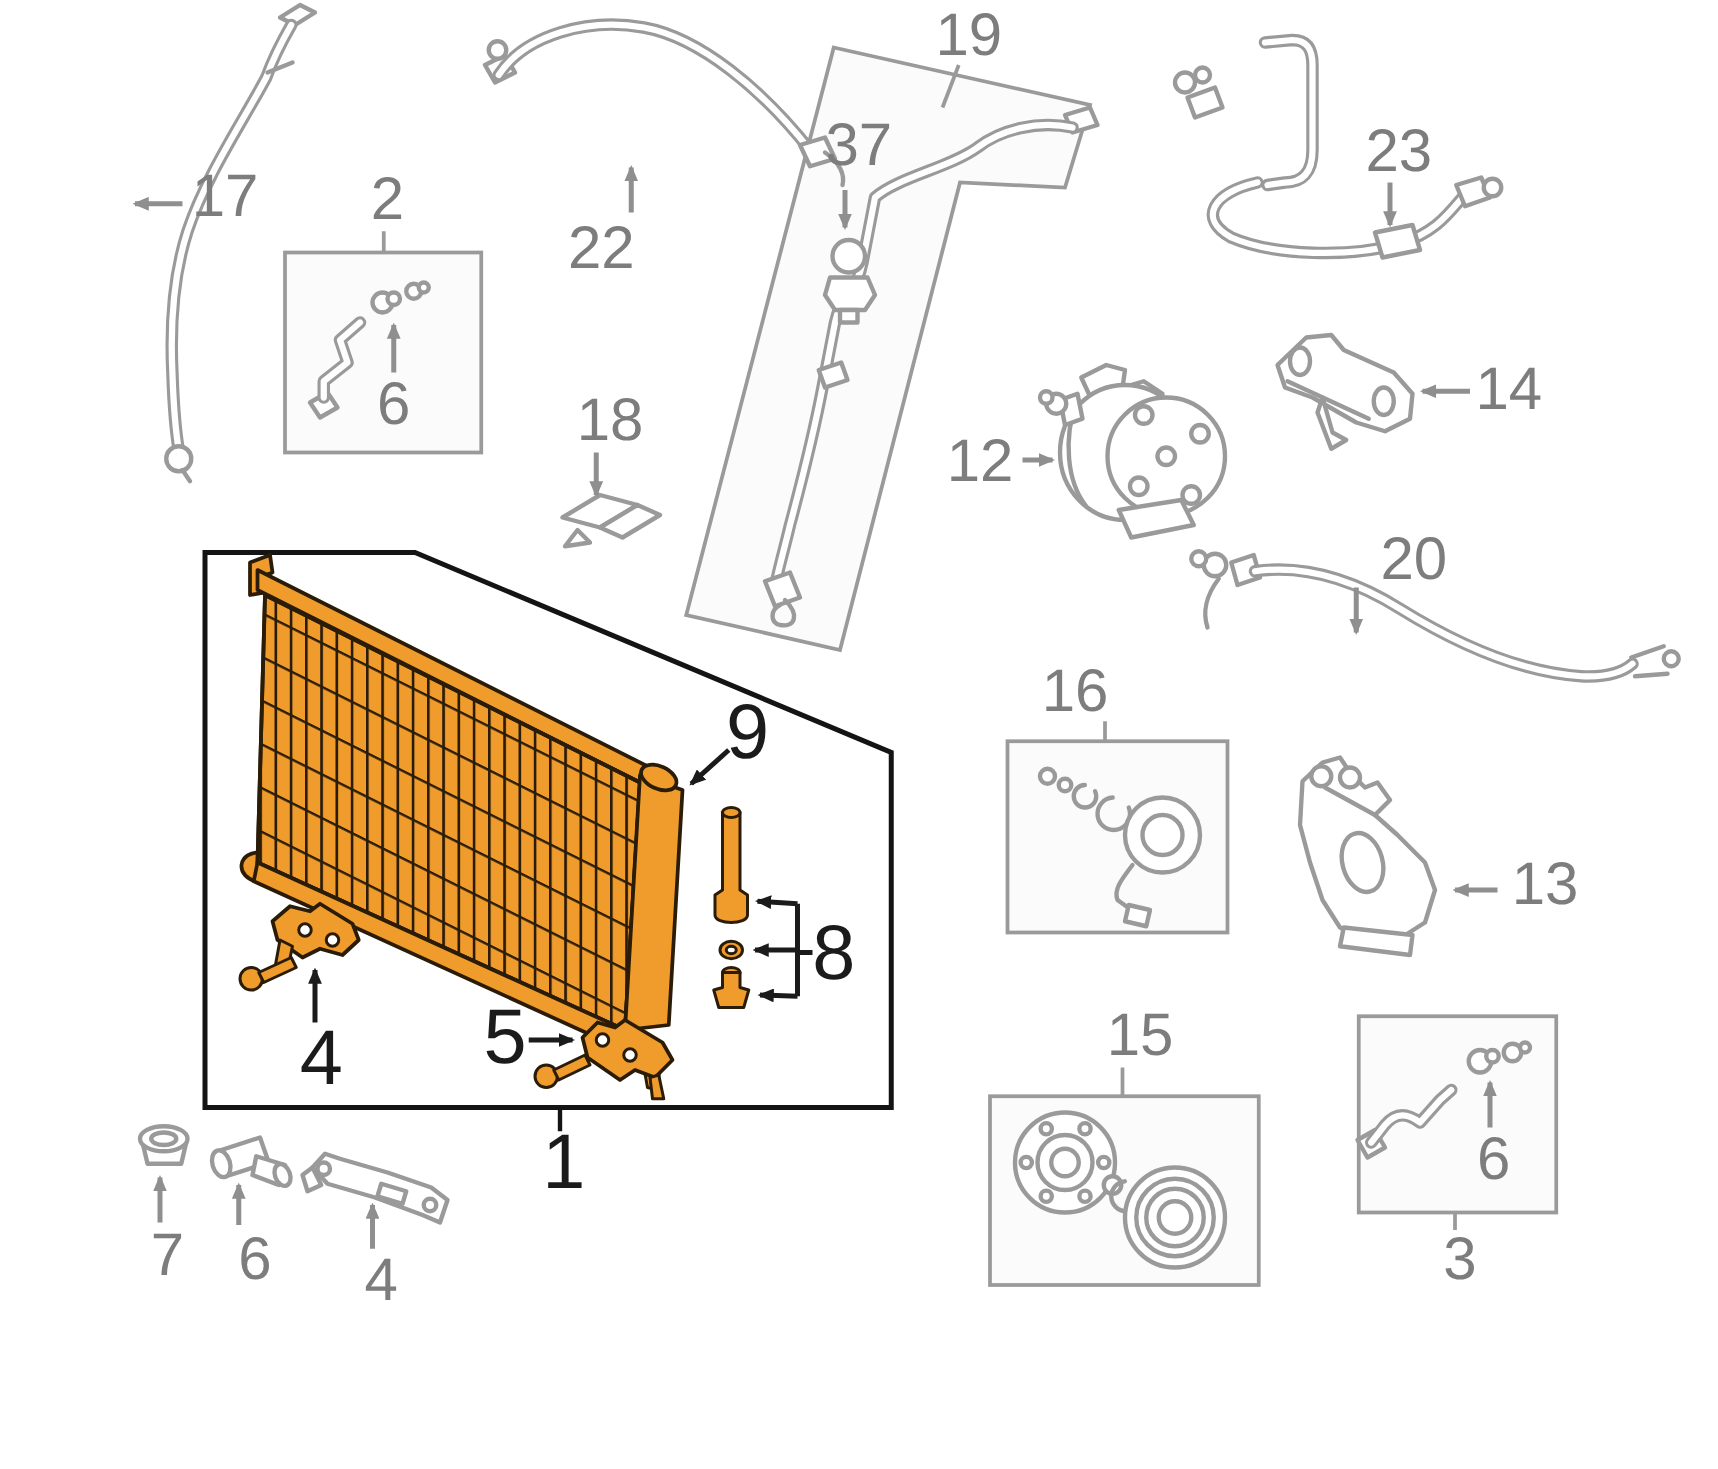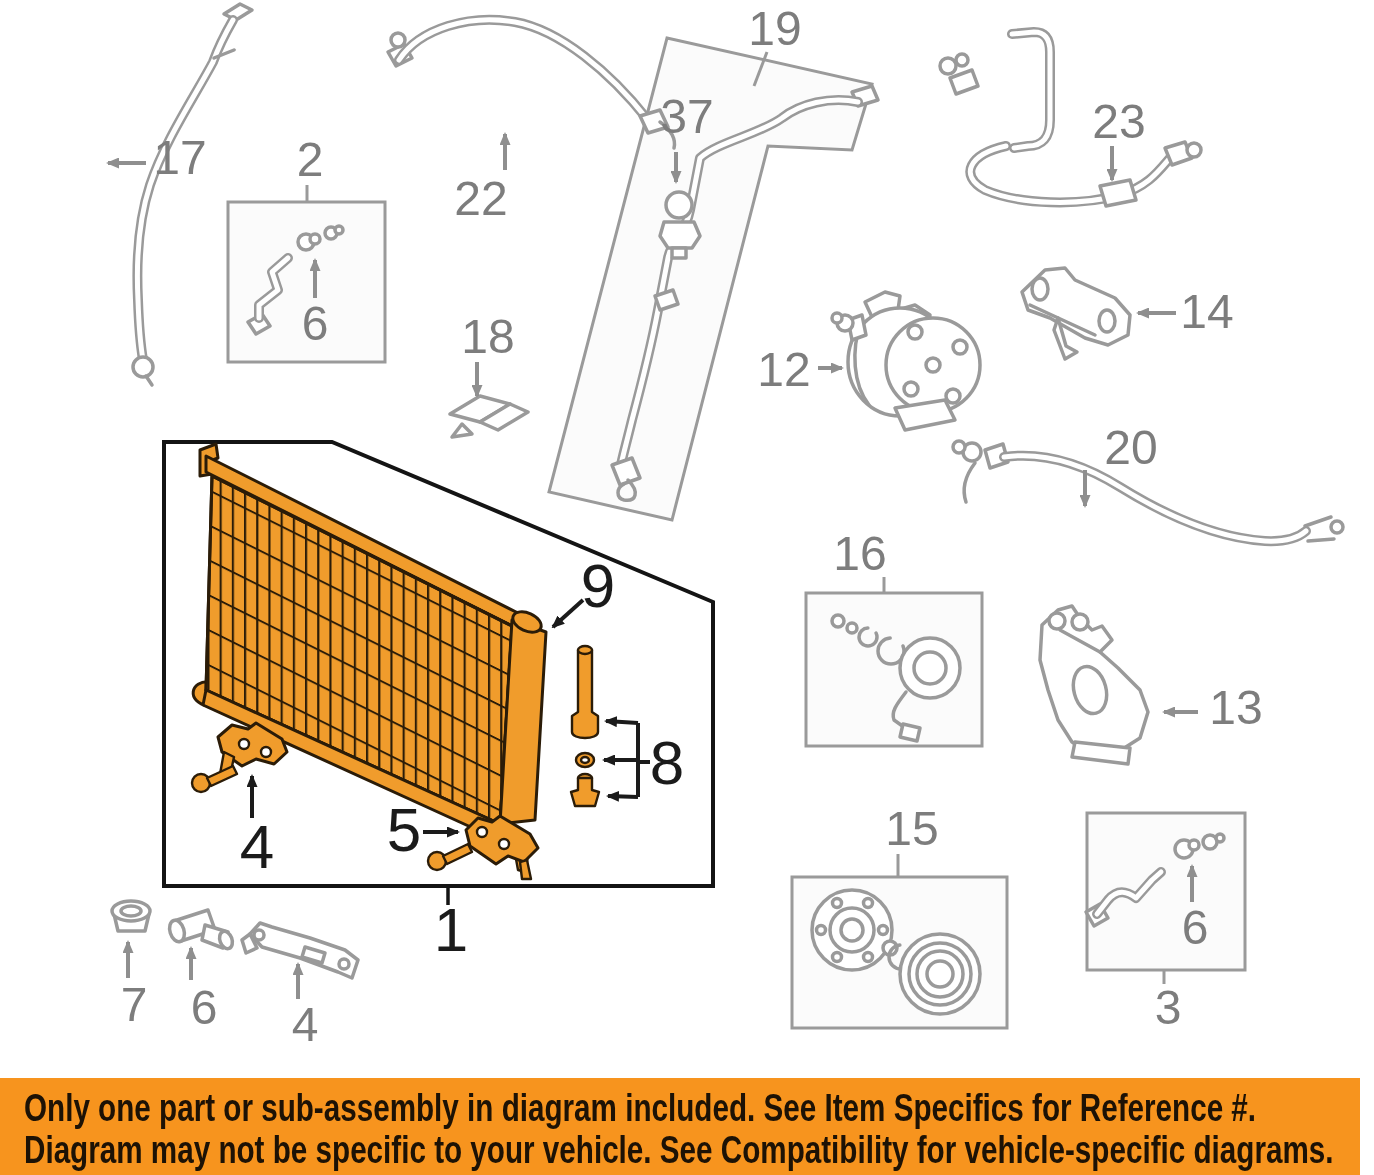--- a/index.html
+++ b/index.html
@@ -320,17 +320,13 @@
   <div class="lbl" style="left:912px;top:829px">15</div>
   <div class="lbl" style="left:860px;top:554px">16</div>
   <div class="lbl" style="left:180px;top:158px">17</div>
   <div class="lbl" style="left:488px;top:337px">18</div>
   <div class="lbl" style="left:775px;top:29px">19</div>
   <div class="lbl" style="left:1131px;top:448px">20</div>
   <div class="lbl" style="left:687px;top:117px">37</div>
   <div class="lbl" style="left:481px;top:199px">22</div>
   <div class="lbl" style="left:1119px;top:122px">23</div>
 
-  <div class="banner">
-    <div class="bl">Only one part or sub-assembly in diagram included. See Item Specifics for Reference #.</div>
-    <div class="bl">Diagram may not be specific to your vehicle. See Compatibility for vehicle-specific diagrams.</div>
-  </div>
 </div>
 
 </body></html>

